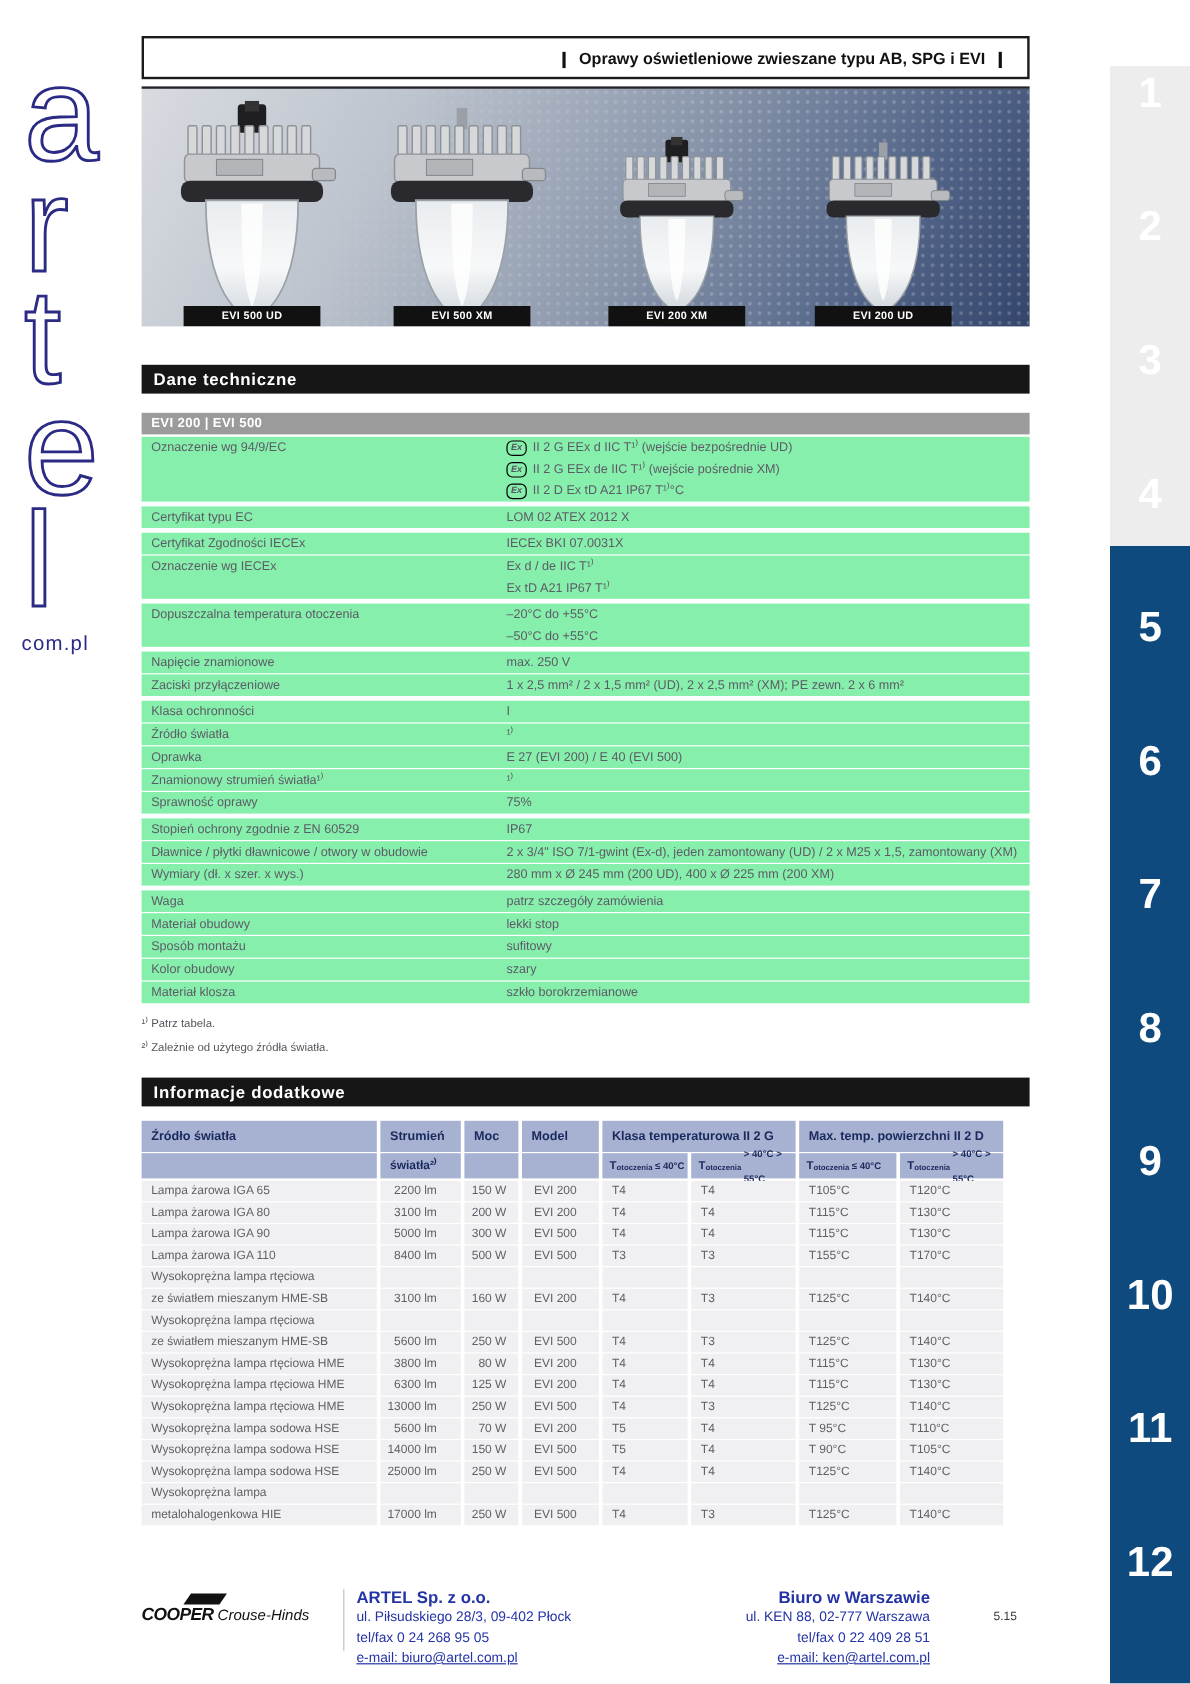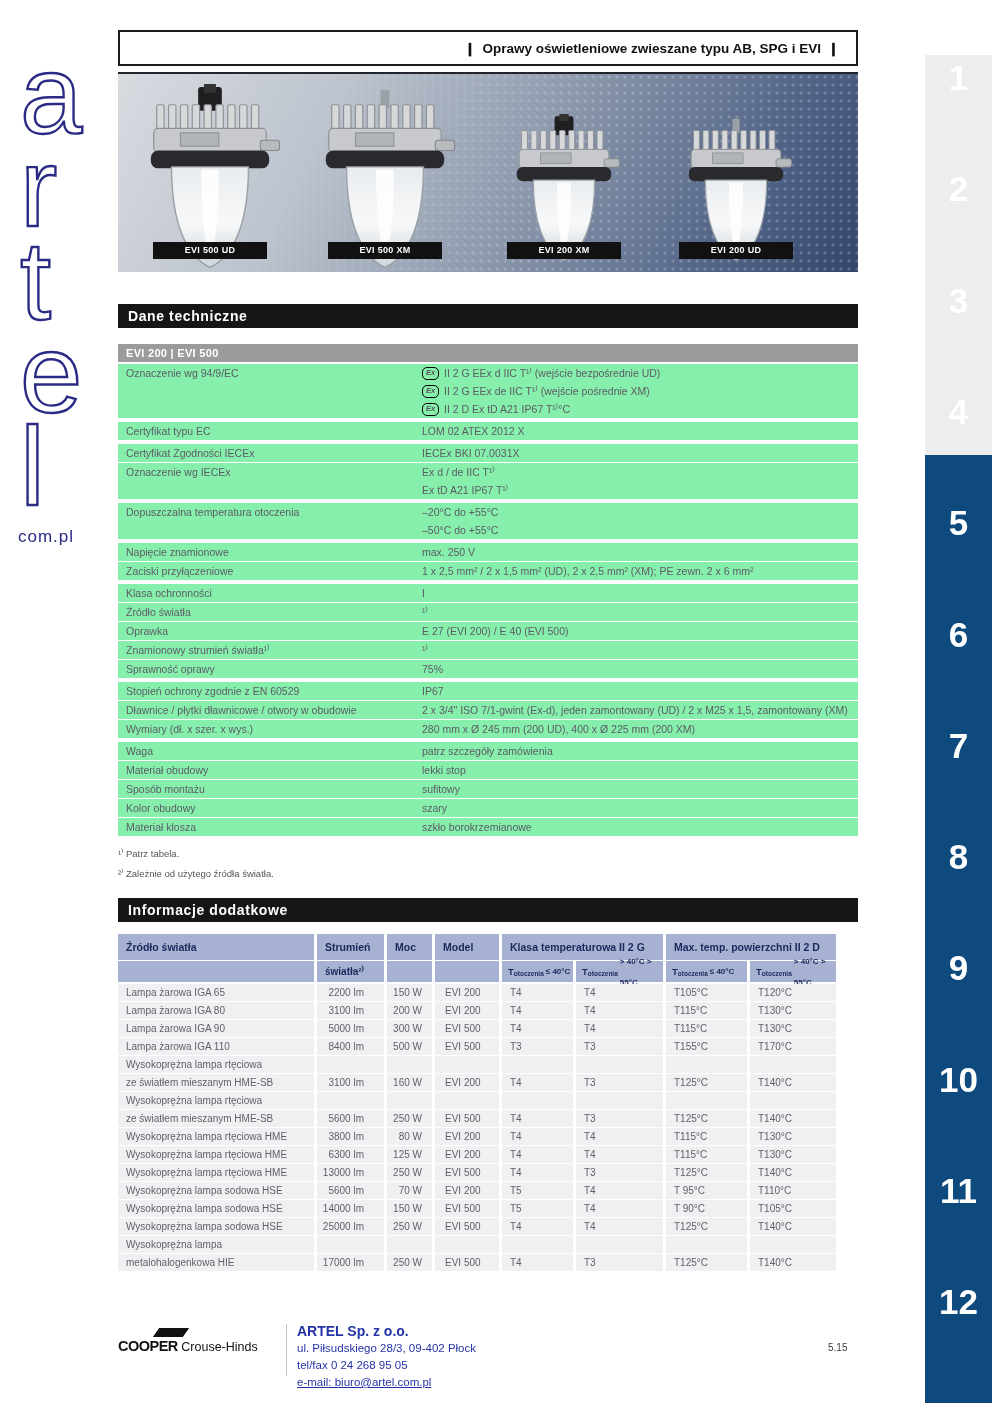--- a/index.html
+++ b/index.html
@@ -37,21 +37,21 @@
   .band .dots{
     position:absolute;inset:0;
     background-image:radial-gradient(circle at 3px 3px, rgba(250,250,255,.38) 1.3px, transparent 1.9px);
     background-size:8px 8px;opacity:.55;
     -webkit-mask-image:linear-gradient(115deg,transparent 15%,#000 60%);
             mask-image:linear-gradient(115deg,transparent 15%,#000 60%);
   }
   .lamp{position:absolute;transform:translateX(-50%);}
   .lamp svg{display:block;}
   .prod-label{
-    position:absolute;bottom:13px;transform:translateX(-50%);
+    position:absolute;bottom:0;transform:translateX(-50%);
     width:114px;height:17px;background:#111;color:#fff;
     font-size:9px;font-weight:bold;text-align:center;line-height:17px;letter-spacing:.3px;
   }
   
   .black-bar{
     height:24px;background:#161616;color:#fff;font-weight:bold;font-size:14px;
     line-height:24px;padding-left:10px;letter-spacing:.6px;
   }
   .bar-dane{margin-top:32px;}
   .bar-info{margin-top:14px;}
@@ -94,21 +94,21 @@
     background:#f0f0f2;color:#5f5f68;font-size:10px;height:17px;line-height:17px;
     box-sizing:border-box;white-space:nowrap;overflow:hidden;
   }
   .d-name{padding-left:8px;}
   .d-right{text-align:right;padding-right:20px;}
   .d-right2{text-align:right;padding-right:10px;}
   .d-left{padding-left:10px;}
   .d-t{padding-left:8px;}
   
   .footer{position:absolute;left:118px;top:1322px;width:740px;display:flex;align-items:flex-start;}
-  .cooper{width:168px;flex:0 0 168px;padding-top:16px;position:relative;}
+  .cooper{width:168px;flex:0 0 168px;padding-top:16px;position:relative;font-style:italic;}
   .cooper-flag{
     position:absolute;left:38px;top:6px;width:30px;height:9px;background:#111;
     transform:skewX(-35deg);
   }
   .cooper-text{font-size:14.5px;color:#111;white-space:nowrap;}
   .cooper-bold{font-weight:bold;letter-spacing:-0.5px;}
   .cooper-rest{font-size:12.5px;}
   .vrule{width:1px;background:#c3c3c8;height:52px;margin:2px 10px 0 0;}
   .addr{color:#2433a5;}
   .addr-left{width:218px;}
@@ -652,14 +652,22 @@
   </div>
   <div class="vrule"></div>
   <div class="addr addr-left">
     <div class="addr-title">ARTEL Sp. z o.o.</div>
     <div id="artel-lines">
         <div class="addr-line">ul. Piłsudskiego 28/3, 09-402 Płock</div>
         <div class="addr-line">tel/fax 0 24 268 95 05</div>
         <div class="addr-line email">e-mail: biuro@artel.com.pl</div>
       </div>
   </div>
+  <div class="addr addr-right">
+    <div class="addr-title">Biuro w Warszawie</div>
+    <div id="warsaw-lines">
+        <div class="addr-line">ul. KEN 88, 02-777 Warszawa</div>
+        <div class="addr-line">tel/fax 0 22 409 28 51</div>
+        <div class="addr-line email">e-mail: ken@artel.com.pl</div>
+      </div>
+  </div>
 </div>
 <div class="pagenum">5.15</div>
 
 </body></html>

